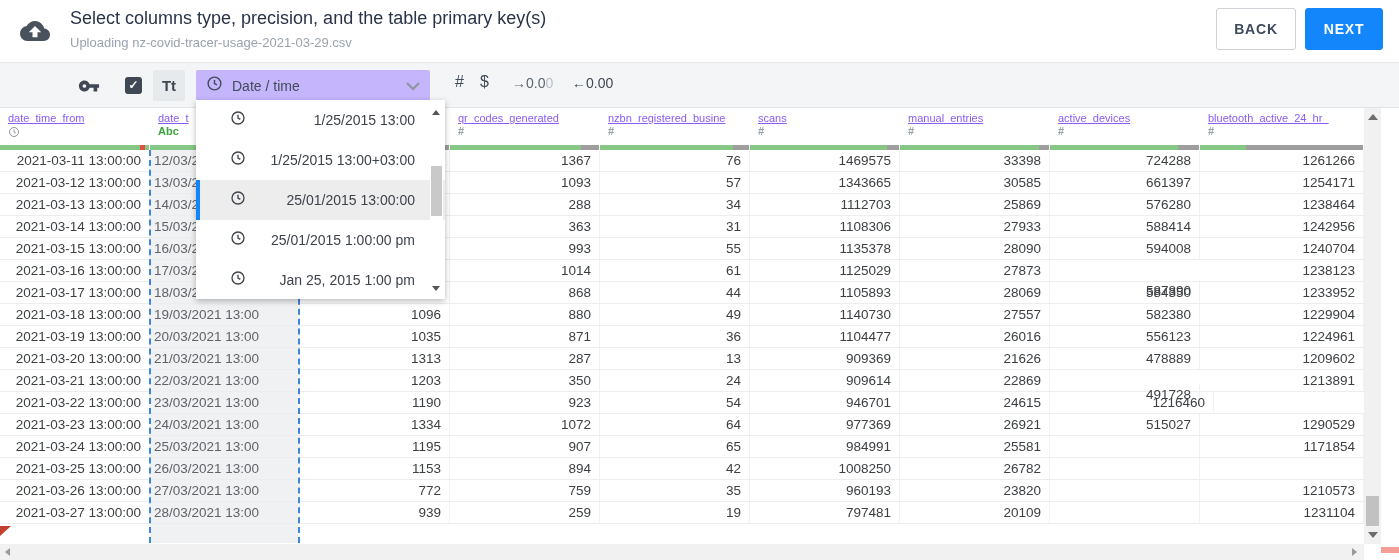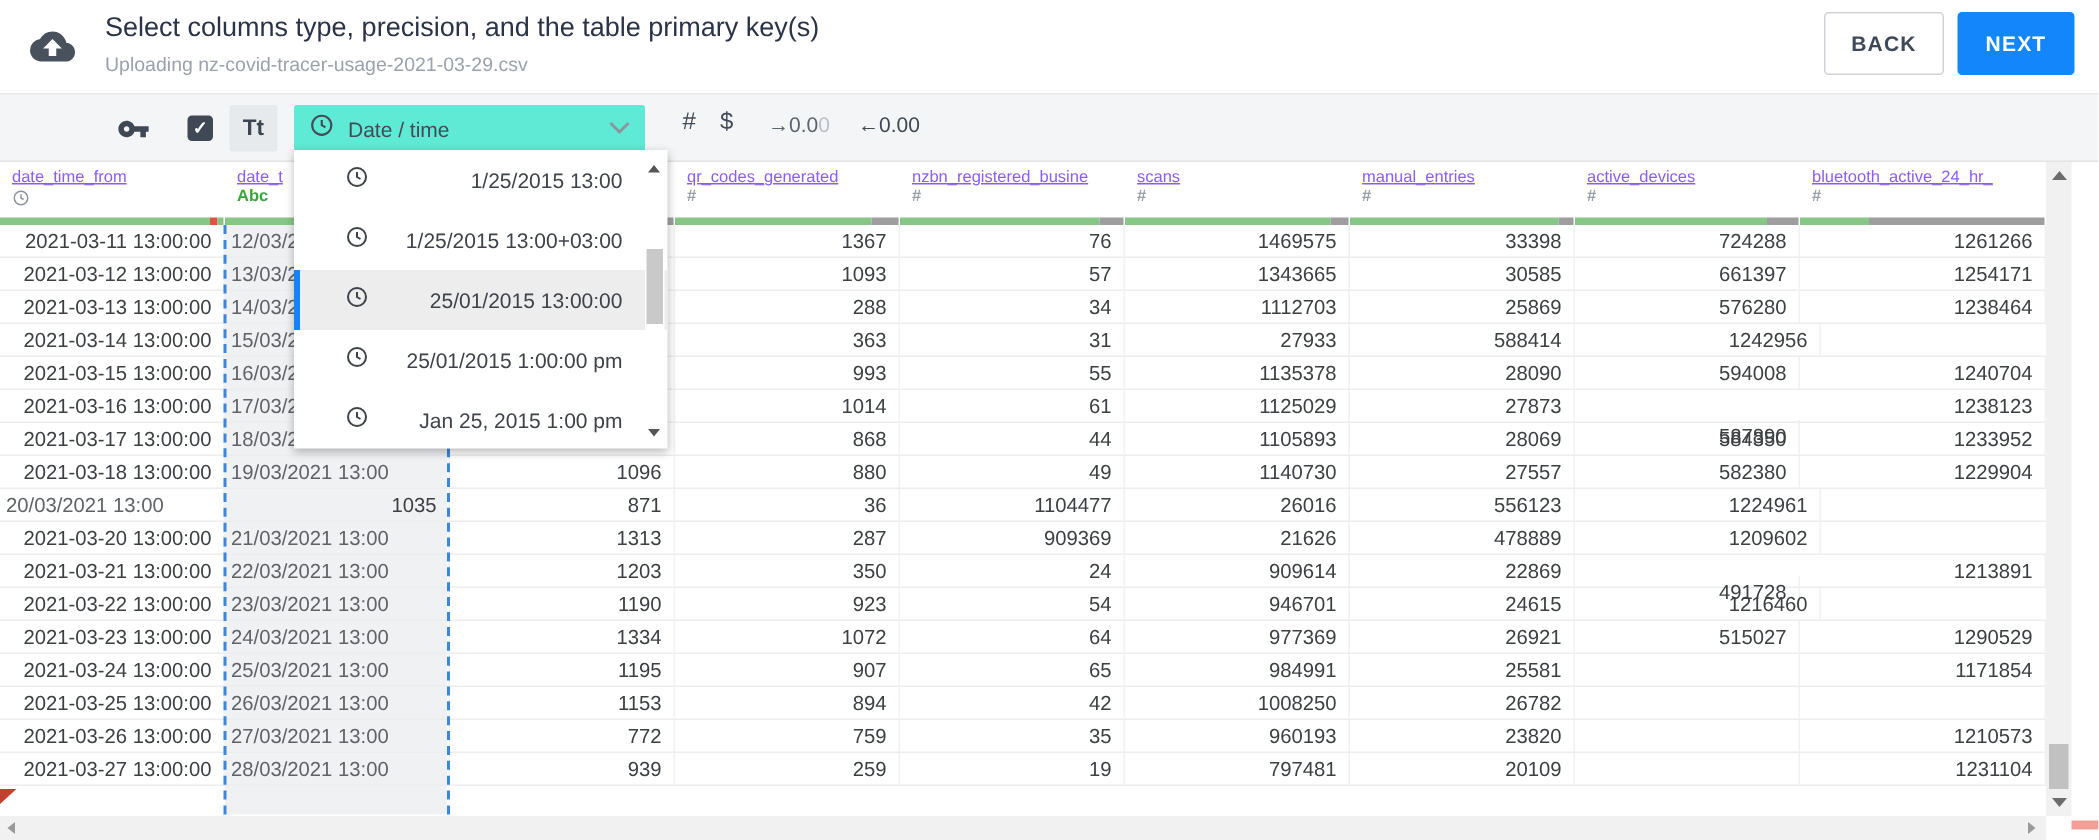--- a/index.html
+++ b/index.html
@@ -17,21 +17,21 @@
   .btn-next { left:1305px; width:78px; background:#1486fb; border:1px solid #1486fb; color:#fff; }
 
   
   .toolbar { position:absolute; left:0; top:62px; width:100%; height:46px;
              background:#f4f5f6; border-top:1px solid #e7e9ea; border-bottom:1px solid #e2e4e6; }
   .tb-key { position:absolute; left:78px; top:12px; }
   .tb-check { position:absolute; left:125px; top:14px; width:17px; height:17px; background:#3f4854;
               border-radius:3px; color:#fff; font-size:12px; font-weight:bold; text-align:center; line-height:17px; }
   .tb-tt { position:absolute; left:153px; top:7px; width:32px; height:31px; background:#e7eaec;
            border-radius:2px; color:#3d4650; font-size:15px; font-weight:bold; text-align:center; line-height:31px; }
-  .tb-select { position:absolute; left:196px; top:7px; width:234px; height:31px; background:#5eead4;
+  .tb-select { position:absolute; left:196px; top:7px; width:234px; height:31px; background:#c4b5fd;
                border-radius:2px; display:flex; align-items:center; padding:0 10px; cursor:pointer; }
   .tb-select .lbl { margin-left:9px; font-size:14px; color:#424c57; }
   .tb-select .chev { margin-left:auto; }
   .tb-num { position:absolute; top:10px; font-size:16px; color:#424c57; cursor:pointer; }
   .tb-dec { position:absolute; top:12px; font-size:14px; cursor:pointer; }
   .dim { color:#b9bfc6; }
   .mid { color:#5b6570; }
   .drk { color:#3f4954; }
 
   
@@ -237,20 +237,21 @@
         <div class="td a-right" style="width: 150px;">25869</div>
         <div class="td a-right" style="width: 150px;">576280</div>
         <div class="td a-right" style="width: 164px;">1238464</div>
       </div>
       <div class="trow">
         <div class="td a-right" style="width: 150px;">2021-03-14 13:00:00</div>
         <div class="td a-left" style="width: 150px;">15/03/2021 13:00</div>
         <div class="td a-right" style="width: 150px;"></div>
         <div class="td a-right" style="width: 150px;">363</div>
         <div class="td a-right" style="width: 150px;">31</div>
+        <div class="td a-right" style="width: 150px;">1108306</div>
         <div class="td a-right" style="width: 150px;">27933</div>
         <div class="td a-right" style="width: 150px;">588414</div>
         <div class="td a-right" style="width: 164px;">1242956</div>
       </div>
       <div class="trow">
         <div class="td a-right" style="width: 150px;">2021-03-15 13:00:00</div>
         <div class="td a-left" style="width: 150px;">16/03/2021 13:00</div>
         <div class="td a-right" style="width: 150px;"></div>
         <div class="td a-right" style="width: 150px;">993</div>
         <div class="td a-right" style="width: 150px;">55</div>
@@ -286,34 +287,36 @@
         <div class="td a-left" style="width: 150px;">19/03/2021 13:00</div>
         <div class="td a-right" style="width: 150px;">1096</div>
         <div class="td a-right" style="width: 150px;">880</div>
         <div class="td a-right" style="width: 150px;">49</div>
         <div class="td a-right" style="width: 150px;">1140730</div>
         <div class="td a-right" style="width: 150px;">27557</div>
         <div class="td a-right" style="width: 150px;">582380</div>
         <div class="td a-right" style="width: 164px;">1229904</div>
       </div>
       <div class="trow">
+        <div class="td a-right" style="width: 150px;">2021-03-19 13:00:00</div>
         <div class="td a-left" style="width: 150px;">20/03/2021 13:00</div>
         <div class="td a-right" style="width: 150px;">1035</div>
         <div class="td a-right" style="width: 150px;">871</div>
         <div class="td a-right" style="width: 150px;">36</div>
         <div class="td a-right" style="width: 150px;">1104477</div>
         <div class="td a-right" style="width: 150px;">26016</div>
         <div class="td a-right" style="width: 150px;">556123</div>
         <div class="td a-right" style="width: 164px;">1224961</div>
       </div>
       <div class="trow">
         <div class="td a-right" style="width: 150px;">2021-03-20 13:00:00</div>
         <div class="td a-left" style="width: 150px;">21/03/2021 13:00</div>
         <div class="td a-right" style="width: 150px;">1313</div>
         <div class="td a-right" style="width: 150px;">287</div>
+        <div class="td a-right" style="width: 150px;">13</div>
         <div class="td a-right" style="width: 150px;">909369</div>
         <div class="td a-right" style="width: 150px;">21626</div>
         <div class="td a-right" style="width: 150px;">478889</div>
         <div class="td a-right" style="width: 164px;">1209602</div>
       </div>
       <div class="trow">
         <div class="td a-right" style="width: 150px;">2021-03-21 13:00:00</div>
         <div class="td a-left" style="width: 150px;">22/03/2021 13:00</div>
         <div class="td a-right" style="width: 150px;">1203</div>
         <div class="td a-right" style="width: 150px;">350</div>

